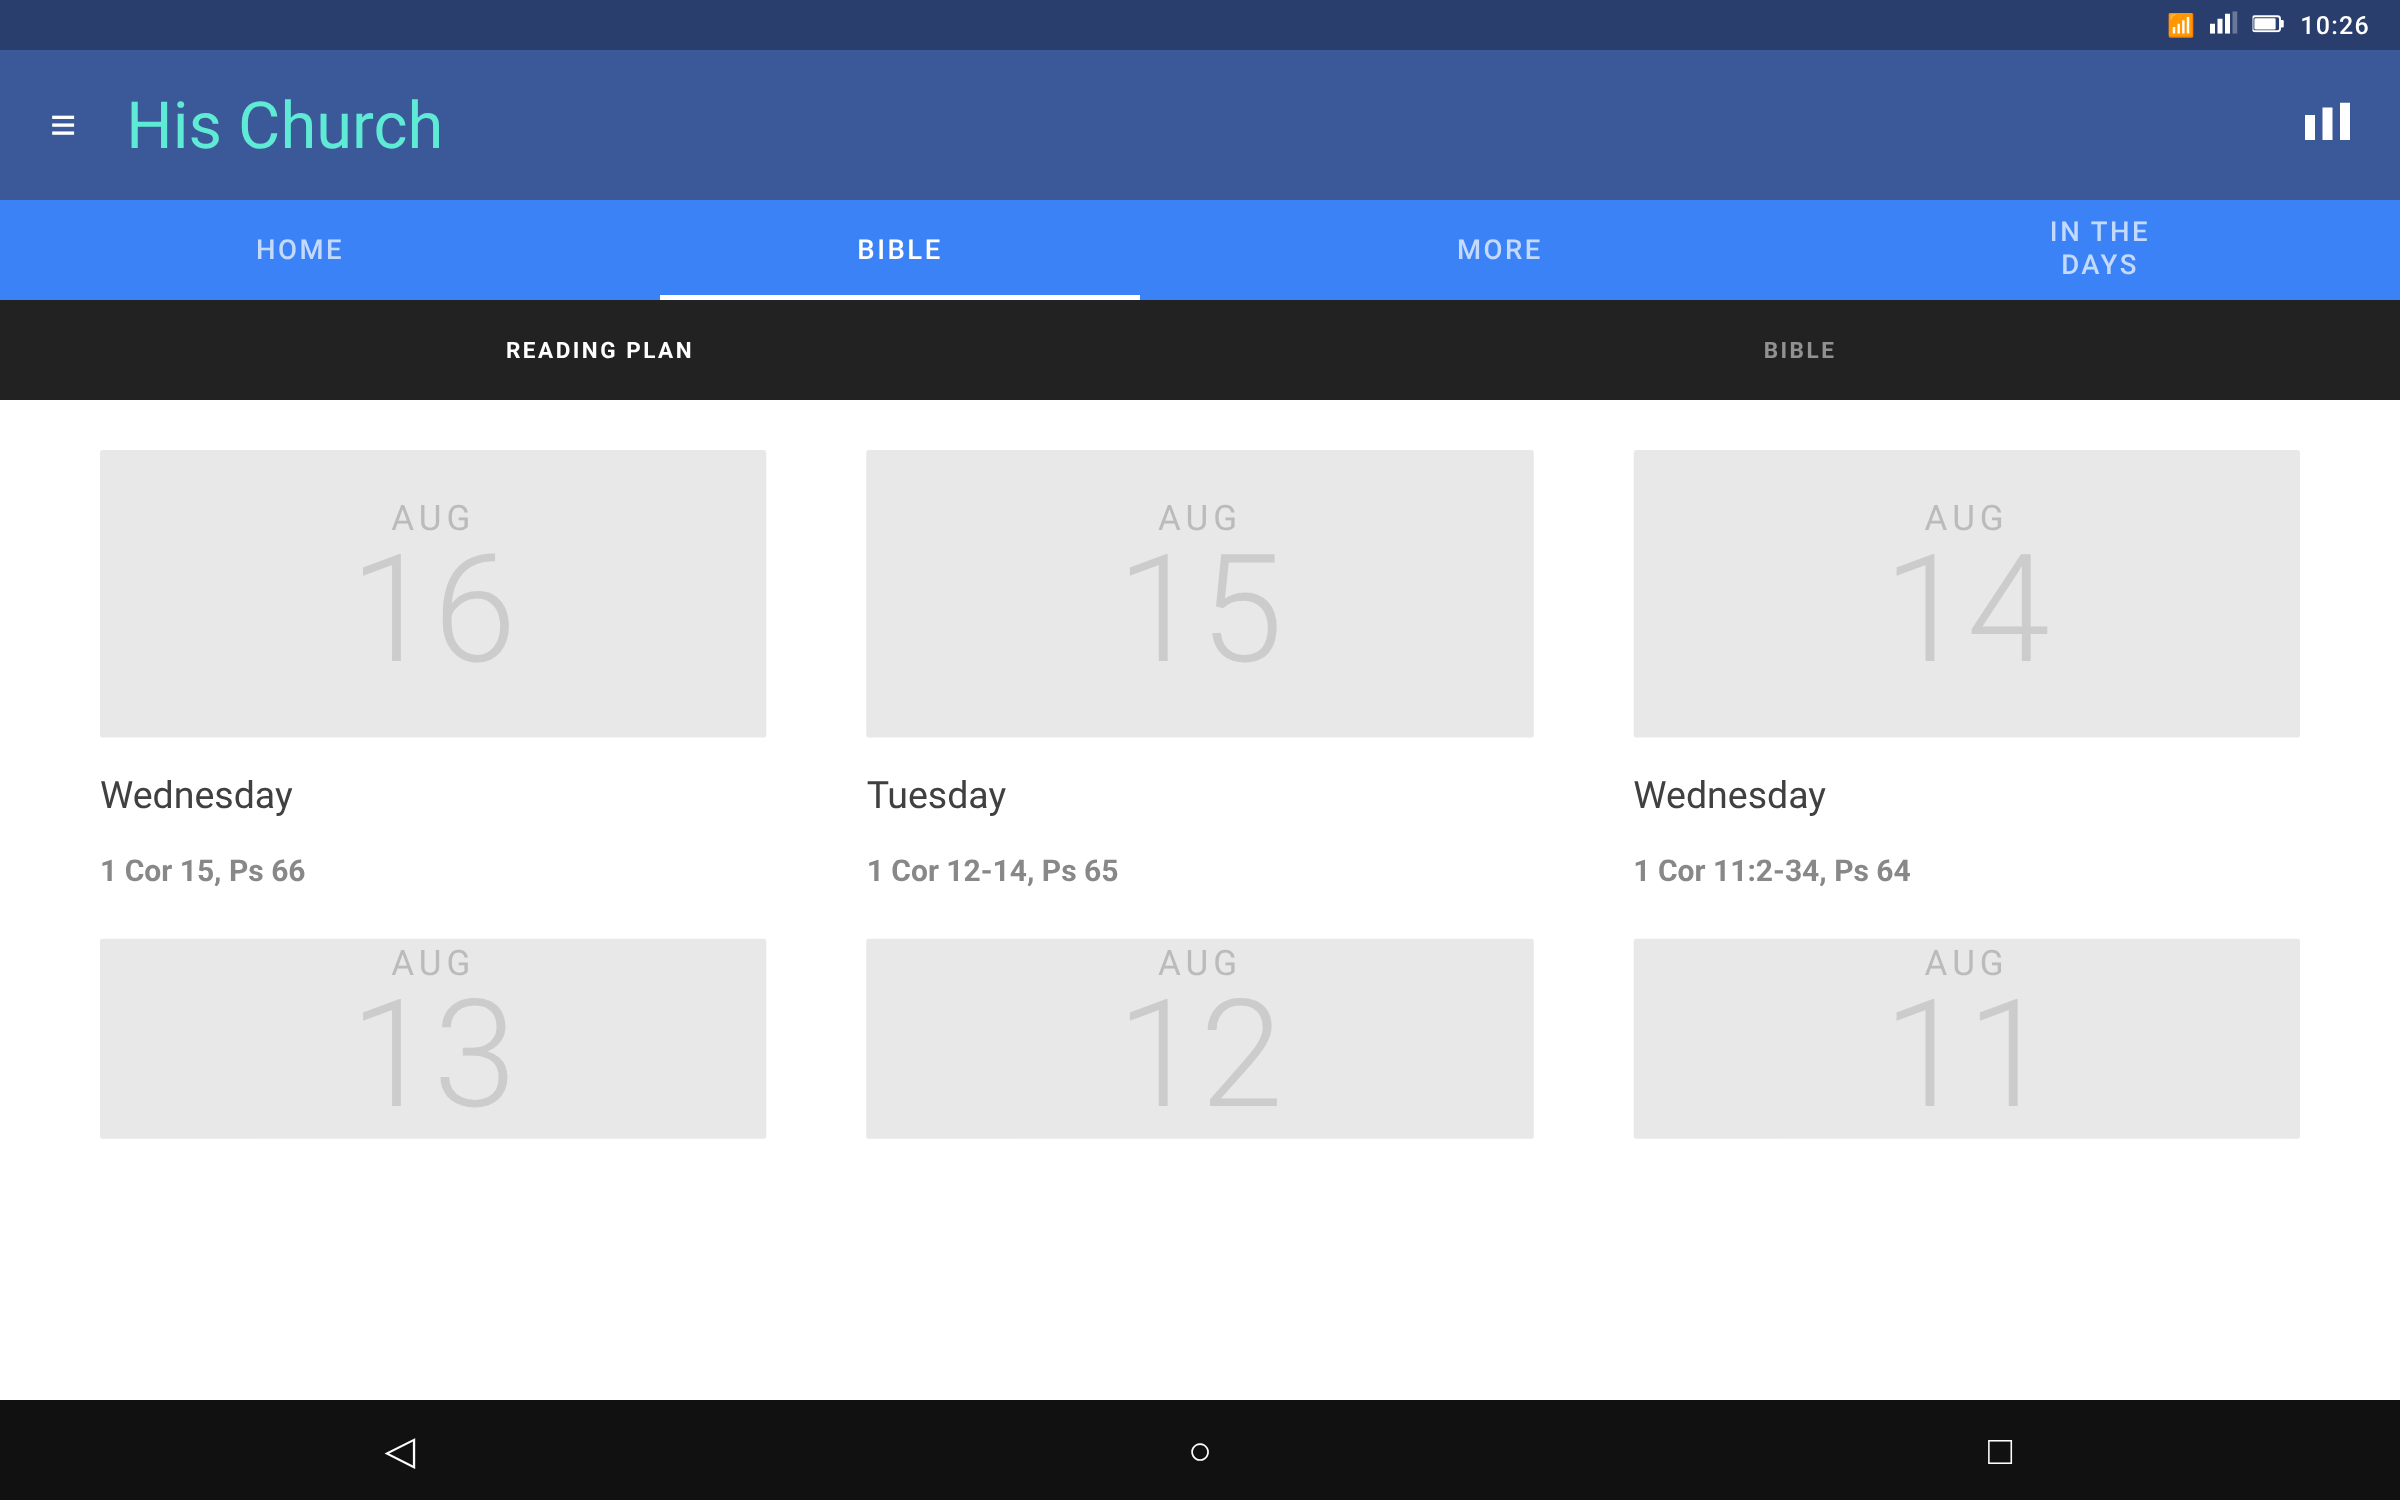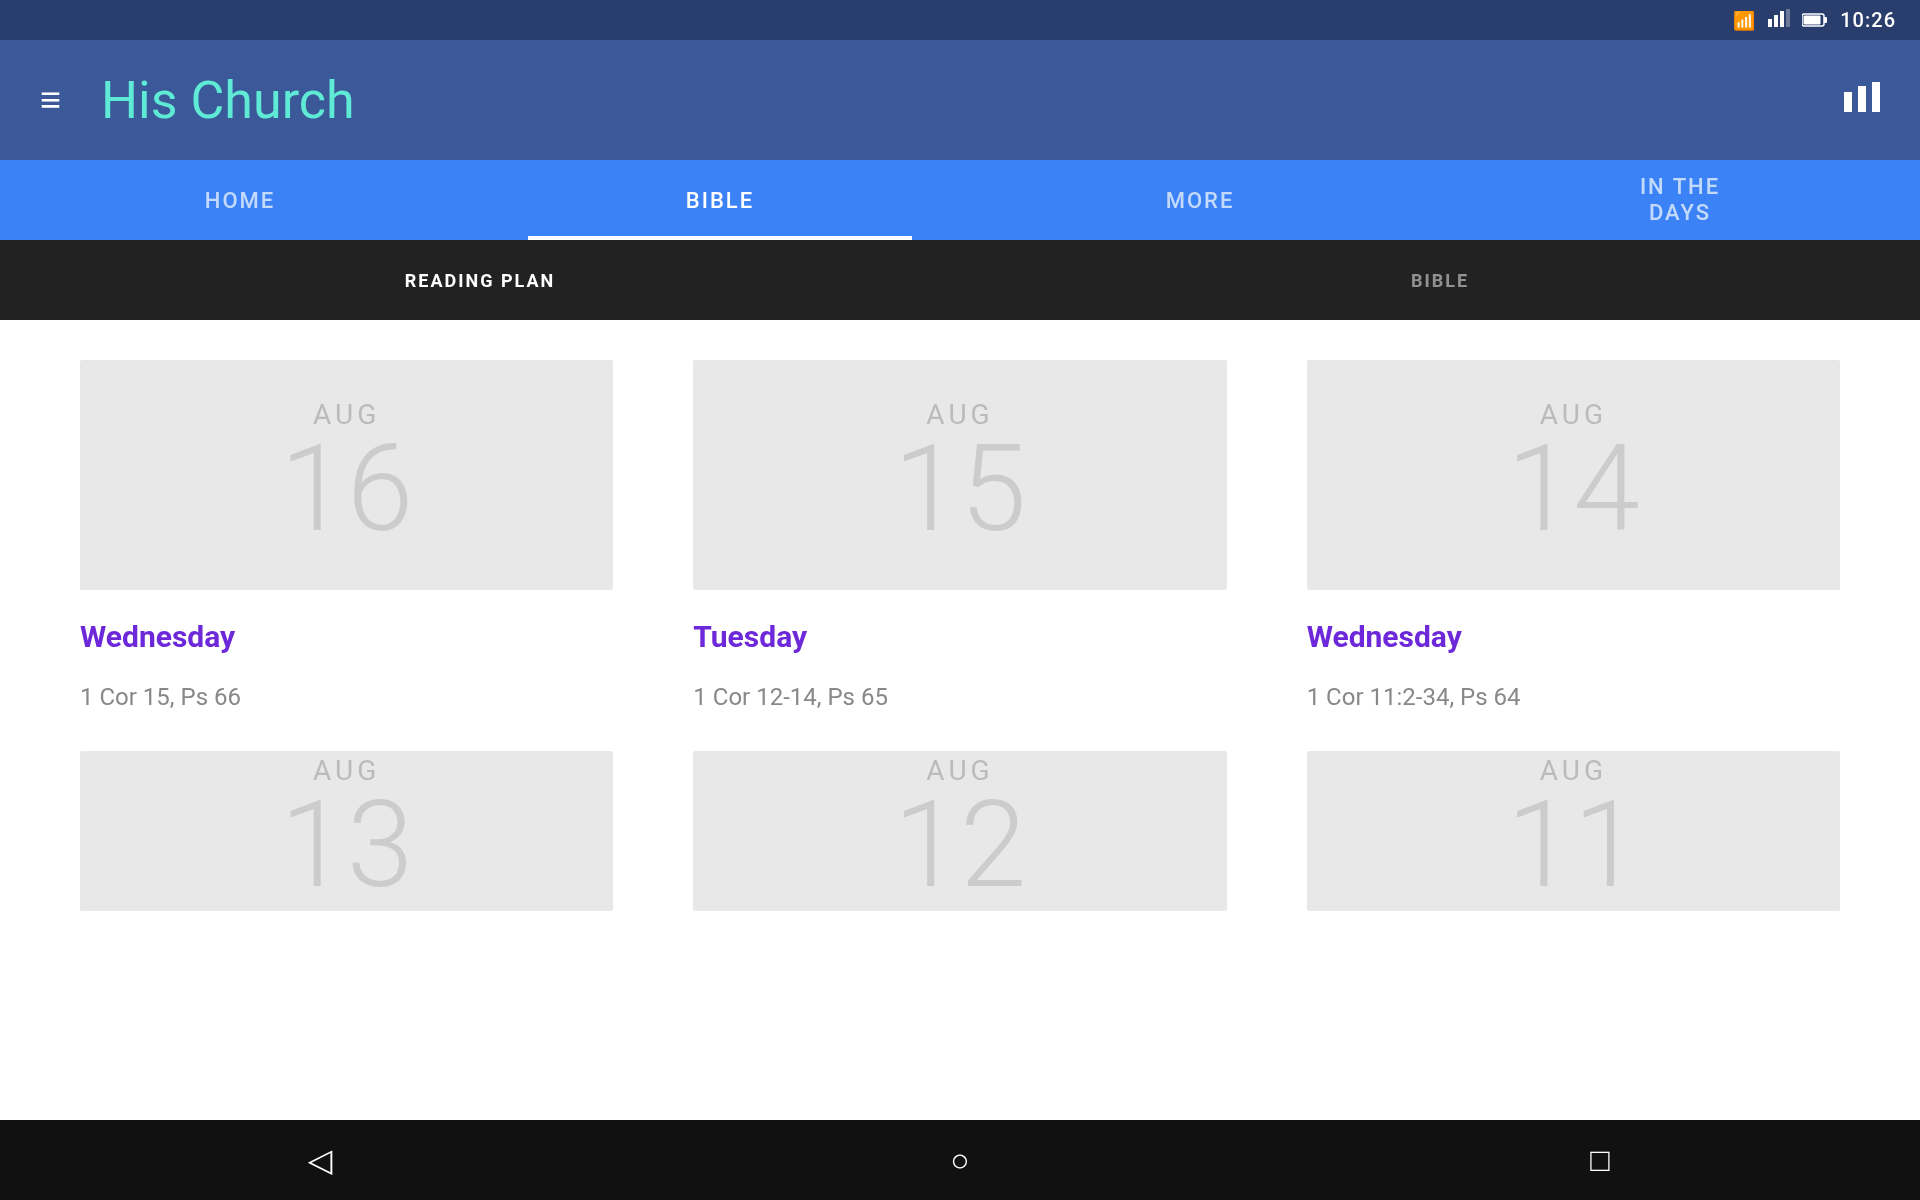--- a/index.html
+++ b/index.html
@@ -156,28 +156,28 @@
 
     .card-day {
       font-size: 120px;
       color: #ccc;
       font-weight: 300;
       line-height: 1;
     }
 
     .card-day-name {
       font-size: 30px;
-      color: #6d28d9;
-      font-weight: 700;
+      color: #404040;
+      font-weight: 400;
     }
 
     .card-reading {
       font-size: 24px;
       color: #888;
-      font-weight: 400;
+      font-weight: 700;
     }
 
     
     #bottom-nav {
       width: 100%;
       height: 80px;
       background: #111;
       display: flex;
       align-items: center;
       justify-content: space-around;

